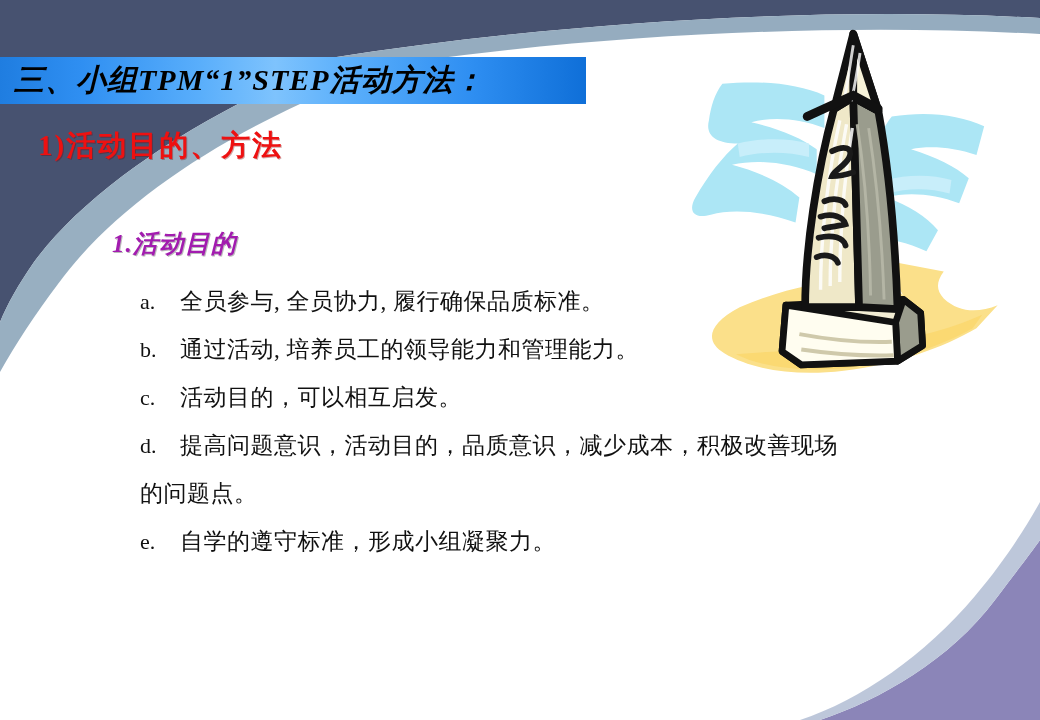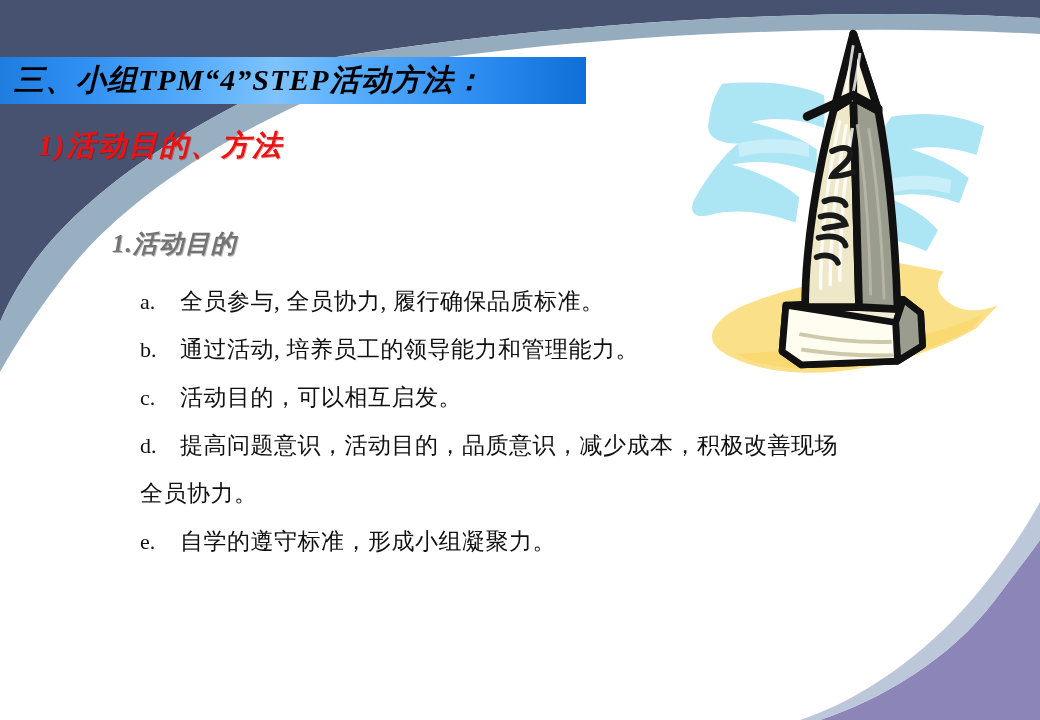--- a/index.html
+++ b/index.html
@@ -57,37 +57,36 @@
 
   
   #subtitle {
     position: absolute;
     left: 38px;
     top: 126px;
     white-space: nowrap;
     font-family: "Liberation Serif", "DejaVu Serif", serif;
     font-size: 29px;
     font-weight: bold;
-    font-style: italic;
     color: #ee1111;
     letter-spacing: 2px;
     text-shadow: 1px 1px 0 rgba(120,0,0,0.35);
   }
 
   
   #section-heading {
     position: absolute;
     left: 112px;
     top: 227px;
     white-space: nowrap;
     font-family: "Liberation Serif", "DejaVu Serif", serif;
     font-size: 25px;
     font-weight: bold;
     font-style: italic;
-    color: #737373;
+    color: #a21caf;
     letter-spacing: 1px;
     text-shadow: 1px 1px 0 rgba(120,120,120,0.5);
   }
 
   
   #bullets {
     position: absolute;
     left: 140px;
     top: 278px;
     width: 830px;
@@ -158,21 +157,21 @@
              C1016,572 1031,553 1040,540 Z" fill="#8b85b8"></path>
 
     <path d="M1040,502 C1026,527 1004,562 975,596
              C925,655 861,700 800,720
              L820,720
              C880,700 950,660 995,600
              C1016,572 1031,553 1040,540 Z" fill="#b9c4d8" opacity="0.95"></path>
   </svg>
 
   <div id="title-bar">
-    <div id="title-bar-text">三、小组TPM“4”STEP活动方法：</div>
+    <div id="title-bar-text">三、小组TPM“1”STEP活动方法：</div>
   </div>
 
   <div id="subtitle">1)活动目的、方法</div>
 
   <div id="section-heading">1.活动目的</div>
 
   <div id="bullets">
 
     <div class="bullet-row">
       <span class="bullet-marker">a.</span>
@@ -187,21 +186,21 @@
     <div class="bullet-row">
       <span class="bullet-marker">c.</span>
       <span class="bullet-text">活动目的，可以相互启发。</span>
     </div>
 
     <div class="bullet-row">
       <span class="bullet-marker">d.</span>
       <span class="bullet-text"> 提高问题意识，活动目的，品质意识，减少成本，积极改善现场</span>
     </div>
 
-    <div class="bullet-cont">全员协力。</div>
+    <div class="bullet-cont">的问题点。</div>
 
     <div class="bullet-row">
       <span class="bullet-marker">e.</span>
       <span class="bullet-text">自学的遵守标准，形成小组凝聚力。</span>
     </div>
 
   </div>
 
   <svg id="clipart" viewBox="0 0 400 400" width="385" height="385">
     <title>黄色地面与淡蓝色飘带衬托的石碑纪念塔插图</title>

